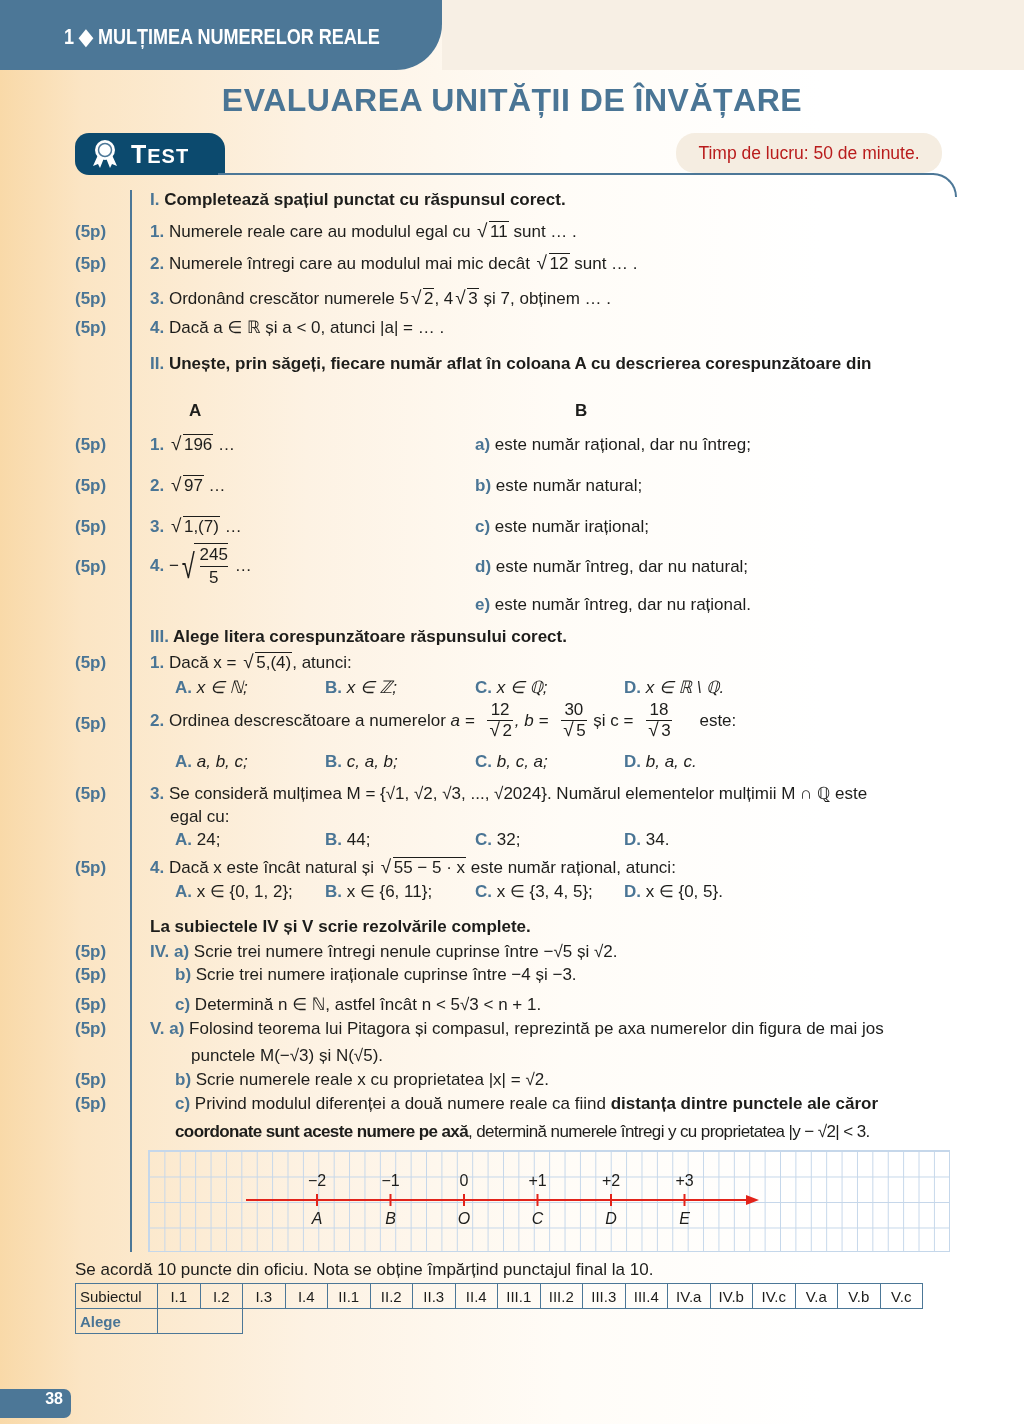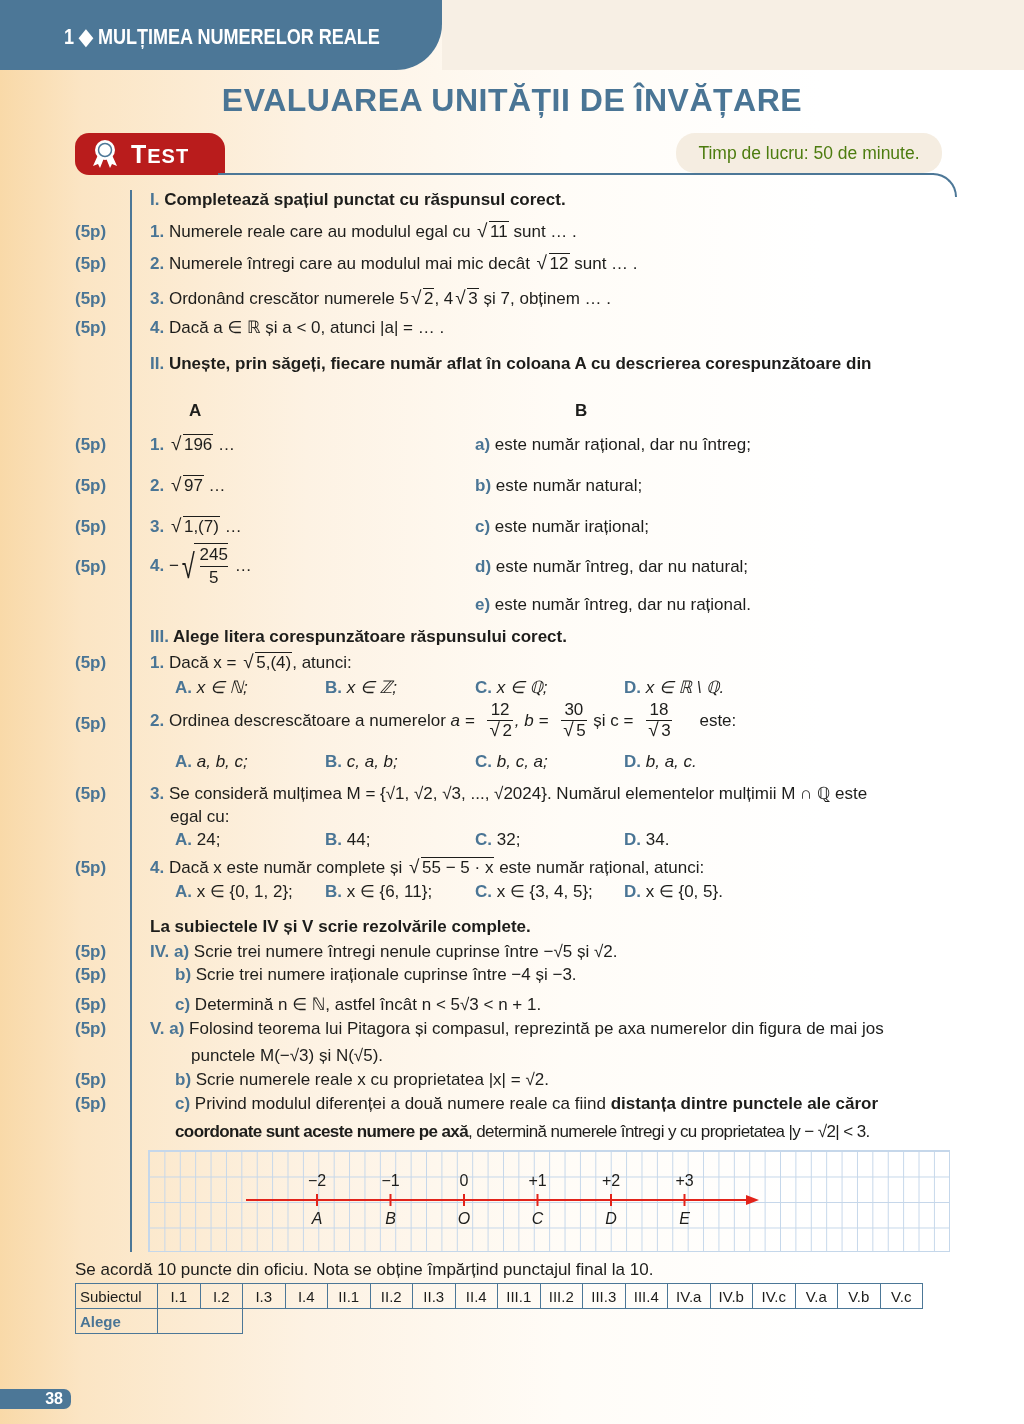--- a/index.html
+++ b/index.html
@@ -26,37 +26,37 @@
     letter-spacing: 0px; transform: scaleX(0.82); transform-origin: left;
     white-space: nowrap;
   }
   .top-strip { left: 442px; top: 0; width: 582px; height: 70px; background: #f7efe4; }
   .page-title {
     left: 0; width: 1024px; top: 82px; text-align: center;
     font-weight: bold; font-size: 32px; color: #4a7595; letter-spacing: 0.5px;
   }
   .test-tab {
     left: 75px; top: 133px; width: 150px; height: 42px;
-    background: #b91c1c; border-top-right-radius: 16px; border-top-left-radius: 14px;
+    background: #0c4a6e; border-top-right-radius: 16px; border-top-left-radius: 14px;
     border-bottom-left-radius: 14px;
     display: flex; align-items: center; padding-left: 16px;
   }
   .test-tab .lbl { color: #fff; font-weight: bold; font-size: 25px; margin-left: 12px; letter-spacing: 1px; }
   .test-tab .lbl .sc { font-size: 20px; }
   .header-line {
     left: 218px; top: 173px; width: 716px; height: 2px; background: #4c7797;
   }
   .header-curve {
     left: 905px; top: 173px; width: 52px; height: 24px;
     border-top: 2px solid #4c7797; border-right: 2px solid #4c7797;
     border-top-right-radius: 24px;
   }
   .time-pill {
     left: 676px; top: 133px; width: 266px; height: 40px; background: #f5ede1;
-    border-radius: 19px; color: #4d7c0f; font-size: 17.5px;
+    border-radius: 19px; color: #b91c1c; font-size: 17.5px;
     display: flex; align-items: center; justify-content: center;
   }
   .vline { left: 130px; top: 190px; width: 2px; height: 1062px; background: #4c7797; }
 
   .pts { position: absolute; left: 75px; color: #4a7595; font-weight: bold; font-size: 17px; }
   .ln { position: absolute; left: 150px; font-size: 17px; white-space: nowrap; line-height: 20px; }
   .num { color: #4a7595; font-weight: bold; }
   .sec { font-weight: bold; }
   .sqrt { display: inline-block; position: relative; padding-left: 12px; margin-left: 2px; }
   .sqrt::before { content: "√"; position: absolute; left: 0; top: -1px; font-size: 19px; }
@@ -78,21 +78,21 @@
   .axis-svg { left: 148px; top: 1150px; }
 
   
   .score-table { left: 75px; top: 1283px; border-collapse: collapse; font-size: 15px; }
   .score-table td {
     border: 1.5px solid #4c7797; height: 25px; text-align: center; padding: 0 4px;
   }
   .score-table td.hd { text-align: left; width: 82px; }
   .score-table td.c { width: 42.5px; }
   .page-num {
-    left: 0; top: 1389px; width: 71px; height: 20px; background: #4c7797;
+    left: 0; top: 1389px; width: 71px; height: 29px; background: #4c7797;
     border-top-right-radius: 7px; border-bottom-right-radius: 7px;
     color: #fff; font-weight: bold; font-size: 16px; text-align: right; padding-right: 8px; line-height: 20px;
   }
 </style>
 </head>
 <body>
 
 <div class="abs top-strip"></div>
 <div class="abs chapter-bar"></div>
 <div class="abs chapter-title">1 ◆ MULȚIMEA NUMERELOR REALE</div>
@@ -216,21 +216,21 @@
   <span class="num">3.</span> <span>Se consideră mulțimea  M = {√1, √2, √3, ..., √2024}. Numărul elementelor mulțimii M ∩ ℚ este</span>
 </div>
 <div class="ln" style="top:807px; left:170px;">egal cu:</div>
 <div class="opt" style="top:830px; left:175px;"><span class="num">A.</span> <span>24;</span></div>
 <div class="opt" style="top:830px; left:325px;"><span class="num">B.</span> <span>44;</span></div>
 <div class="opt" style="top:830px; left:475px;"><span class="num">C.</span> <span>32;</span></div>
 <div class="opt" style="top:830px; left:624px;"><span class="num">D.</span> <span>34.</span></div>
 
 <div class="pts" style="top:858px;">(5p)</div>
 <div class="ln" style="top:858px;">
-  <span class="num">4.</span> <span>Dacă x este număr complete și</span>
+  <span class="num">4.</span> <span>Dacă x este încât natural și</span>
   <span class="sqrt"><span class="rad">55 − 5 · x</span></span>
   <span>este număr rațional, atunci:</span>
 </div>
 <div class="opt" style="top:881px; left:175px;"><span class="num">A.</span> <span>x ∈ {0, 1, 2};</span></div>
 <div class="opt" style="top:881px; left:325px;"><span class="num">B.</span> <span>x ∈ {6, 11};</span></div>
 <div class="opt" style="top:881px; left:475px;"><span class="num">C.</span> <span>x ∈ {3, 4, 5};</span></div>
 <div class="opt" style="top:881px; left:624px;"><span class="num">D.</span> <span>x ∈ {0, 5}.</span></div>
 
 <div class="ln sec" style="top:917px;">La subiectele IV și V scrie rezolvările complete.</div>
 

